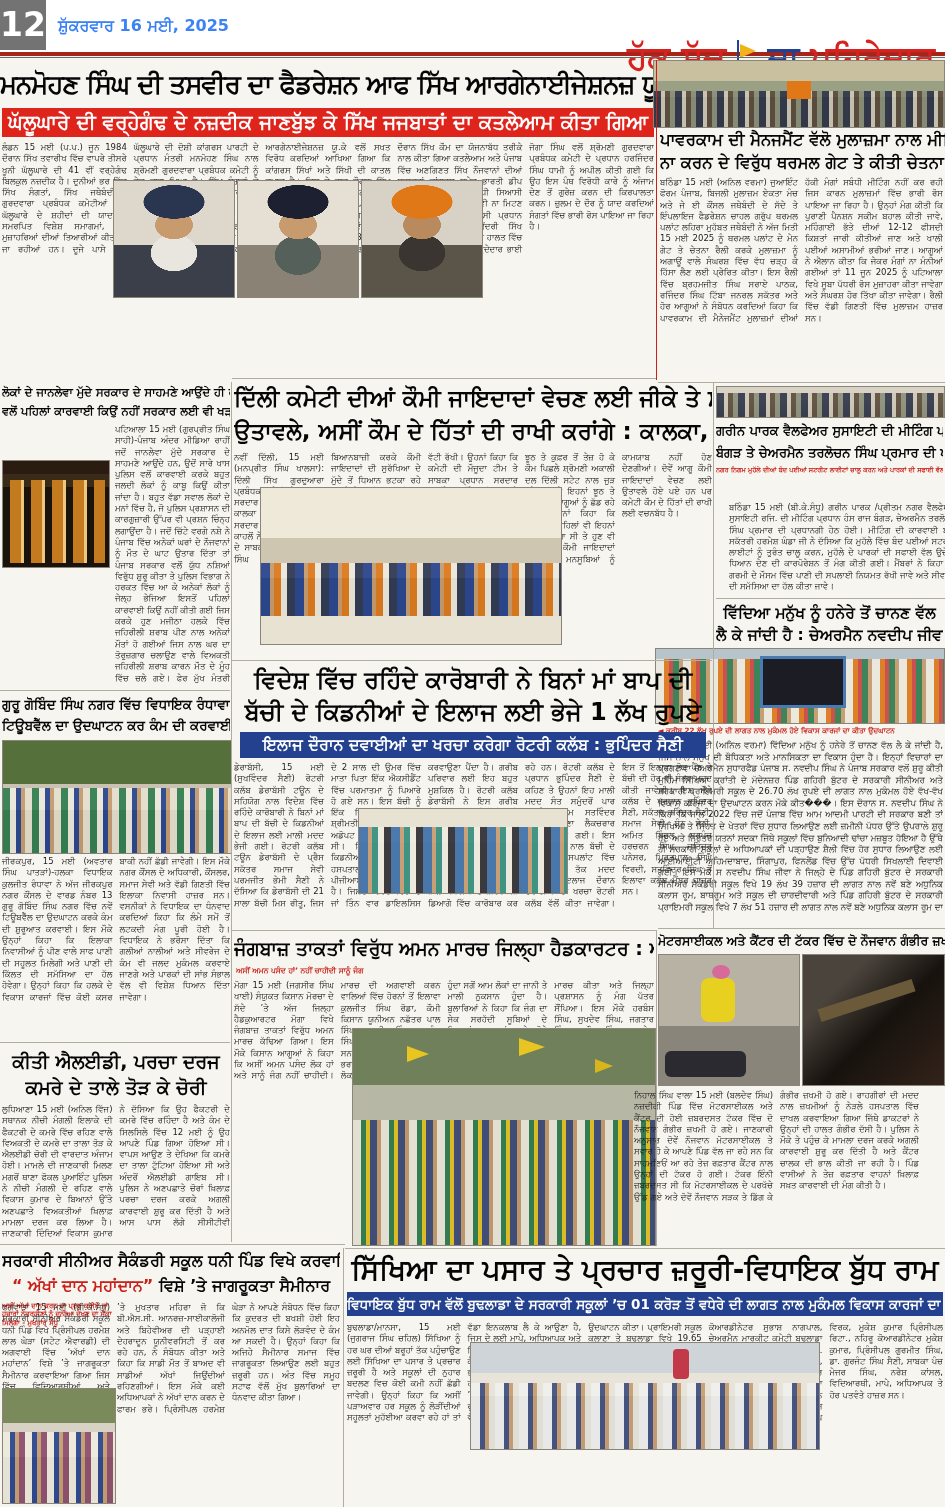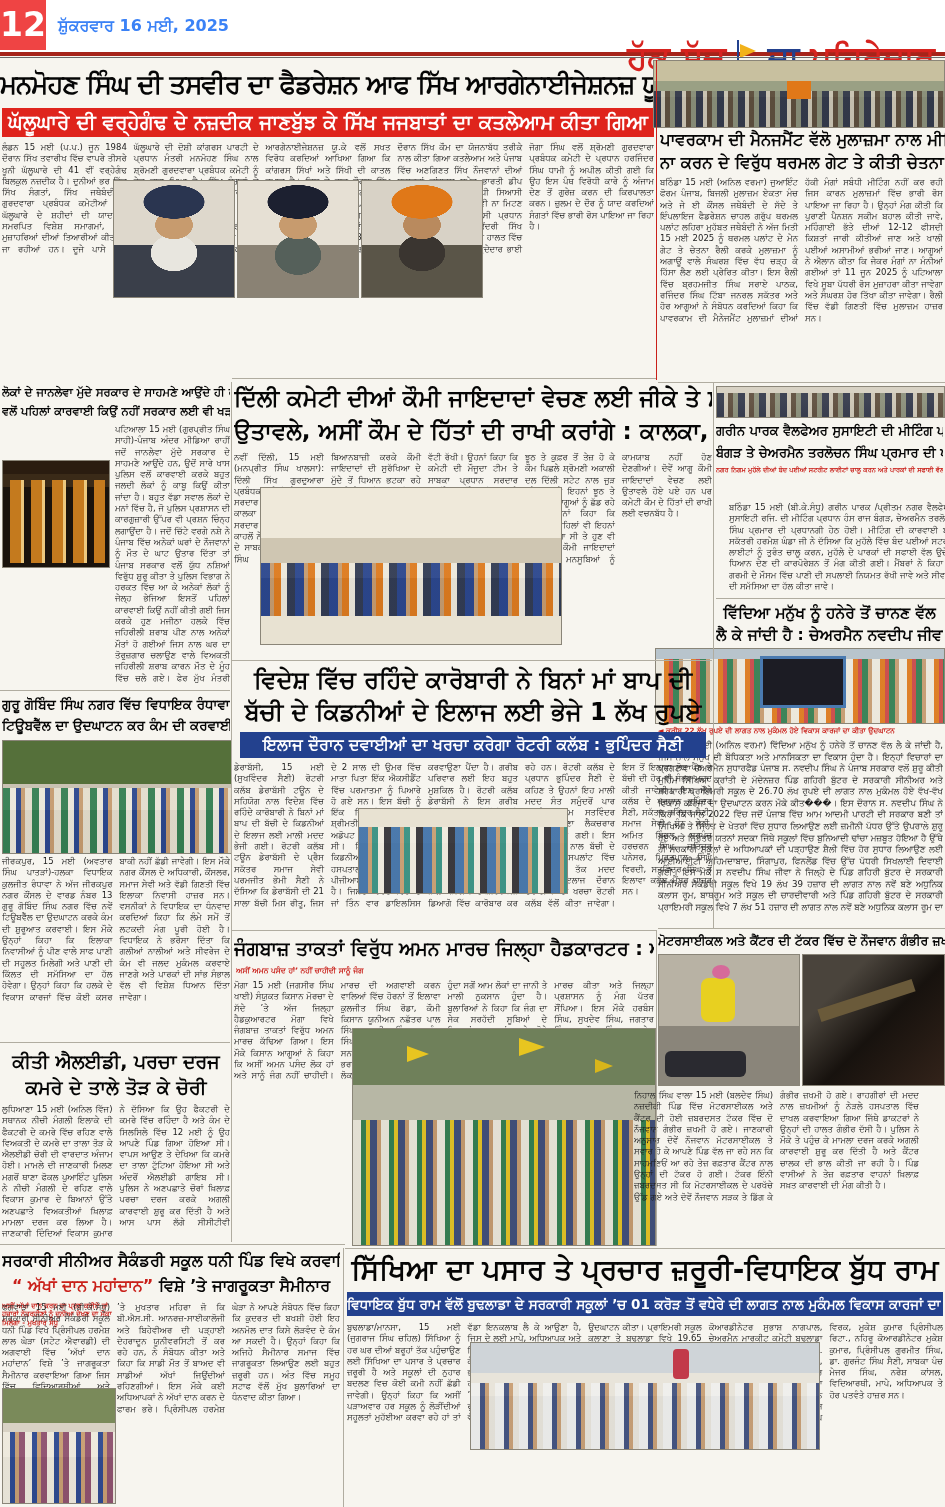--- a/index.html
+++ b/index.html
@@ -19,21 +19,21 @@
   .hline{position:absolute;height:1px;background:#b0aca0;}
   .flag{display:inline-block;width:0;height:0;border-left:16px solid #f2b21a;border-top:7px solid transparent;border-bottom:7px solid transparent;vertical-align:middle;}
   .pole{display:inline-block;width:2px;height:22px;background:#23418e;vertical-align:middle;margin-right:1px;}
 </style>
 </head>
 <body>
 
 <div id="page">
 
   <div class="abs" style="left:0;top:0;width:945px;height:52px;background:#fff;border-bottom:4px solid #a6241a;">
-    <div class="abs" style="left:0;top:0;width:46px;height:50px;background:#ef4444;color:#fff;font-size:33px;font-weight:bold;text-align:center;line-height:50px;">
+    <div class="abs" style="left:0;top:0;width:46px;height:50px;background:#737373;color:#fff;font-size:33px;font-weight:bold;text-align:center;line-height:50px;">
       <span>12</span>
     </div>
     <div class="abs" style="left:58px;top:16px;font-size:16px;font-weight:bold;color:#3b82f6;">ਸ਼ੁੱਕਰਵਾਰ 16 ਮਈ, 2025</div>
     <div class="abs" style="right:10px;top:6px;font-size:33px;font-weight:bold;white-space:nowrap;margin-top:32px;">
       <span style="color:#d6231f;">ਹੱਕ ਸੱਚ</span>
       <span style="position:relative;top:-9px;"><span class="pole"></span><span class="flag"></span></span>
       <span style="color:#23418e;">ਦਾ</span>
       <span style="color:#d6231f;">ਪਹਿਰੇਦਾਰ</span>
     </div>
   </div>

